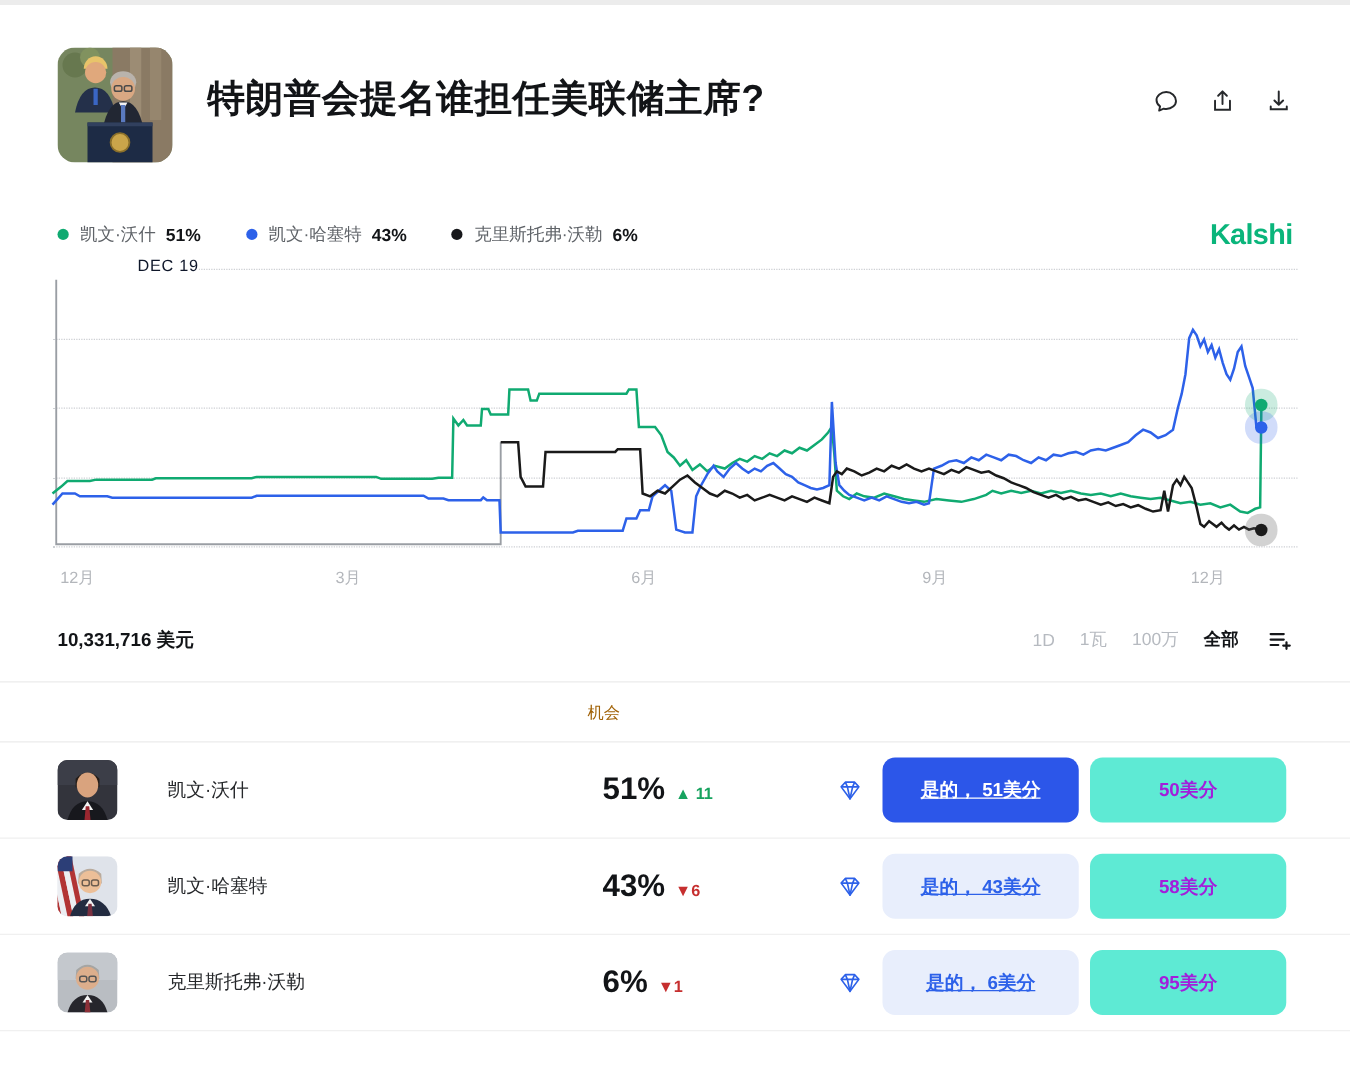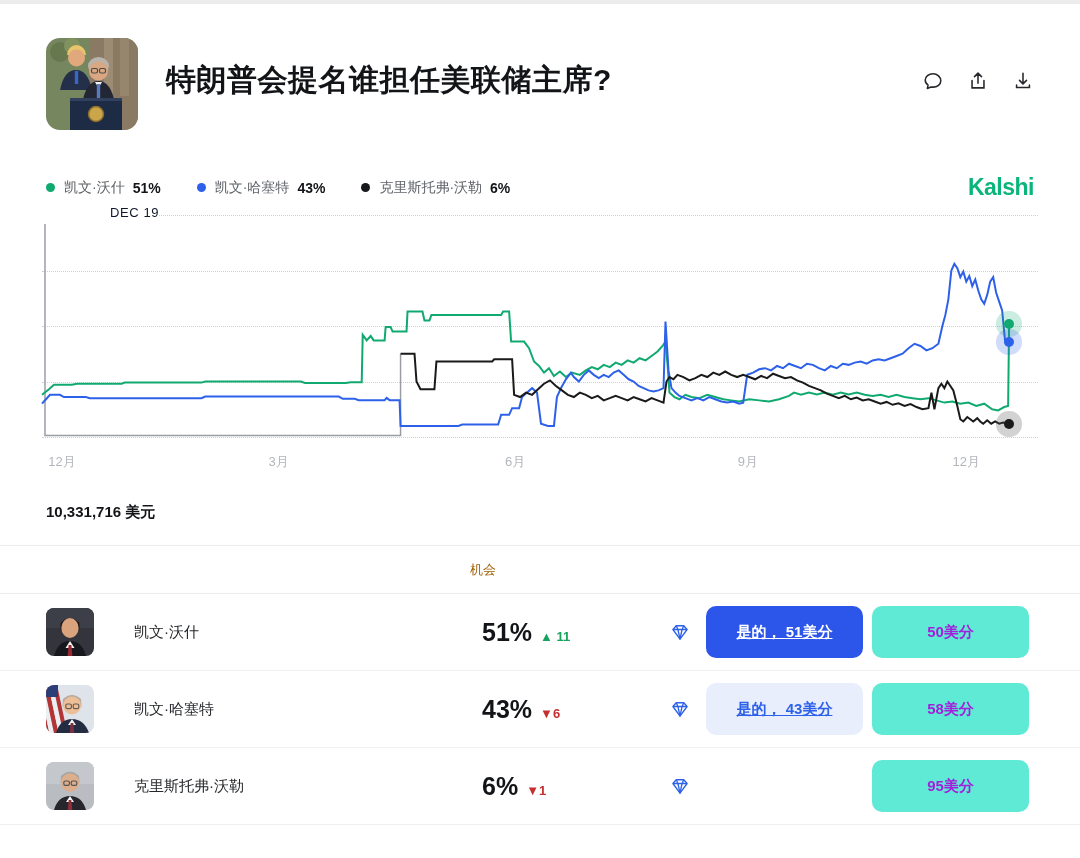--- a/index.html
+++ b/index.html
@@ -146,20 +146,30 @@
     <span style="left:2.1%">12月</span>
     <span style="left:24.9%">3月</span>
     <span style="left:49.8%">6月</span>
     <span style="left:74.3%">9月</span>
     <span style="left:97.3%">12月</span>
   </div>
 </div>
 
 <div class="statsrow">
   <div class="volume">10,331,716 美元</div>
+  <div class="ranges">
+    <span class="rng">1D</span>
+    <span class="rng">1瓦</span>
+    <span class="rng">100万</span>
+    <span class="rng active">全部</span>
+    <svg viewBox="0 0 24 24" fill="none" stroke="#15171a" stroke-width="2">
+      <path d="M4 6h12M4 11h12M4 16h7" stroke-linecap="round"></path>
+      <path d="M15.5 16.5h6M18.5 13.5v6" stroke-linecap="round"></path>
+    </svg>
+  </div>
 </div>
 
 <div class="divider"></div>
 
 <div class="thead">
   <span class="chancehdr">机会</span>
 </div>
 
 <div class="row">
   <svg class="avatar" viewBox="0 0 48 48">
@@ -230,14 +240,15 @@
   </svg>
   <div class="rname">克里斯托弗·沃勒</div>
   <div class="chance">
     <span class="pct">6%</span>
     <span class="chg down">▼1</span>
   </div>
   <svg class="gem" viewBox="0 0 24 24" fill="none" stroke="#2d61e9" stroke-width="1.6" stroke-linejoin="round">
     <path d="M3.5 9L7.5 4.5h9L20.5 9 12 20.5 3.5 9z"></path>
     <path d="M3.5 9h17M9.5 9L12 20.5 14.5 9M7.5 4.5l2 4.5M16.5 4.5l-2 4.5"></path>
   </svg>
+  <button class="btn yes">是的， 6美分</button>
   <button class="btn no">95美分</button>
 </div>
 
 </body></html>

